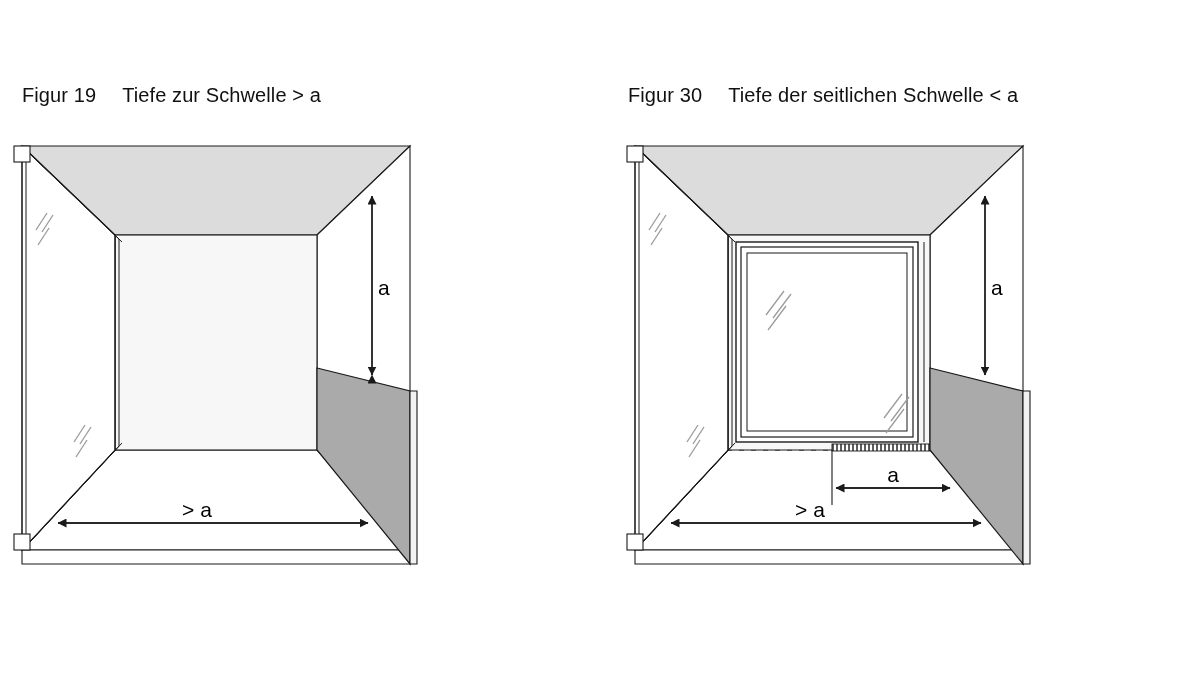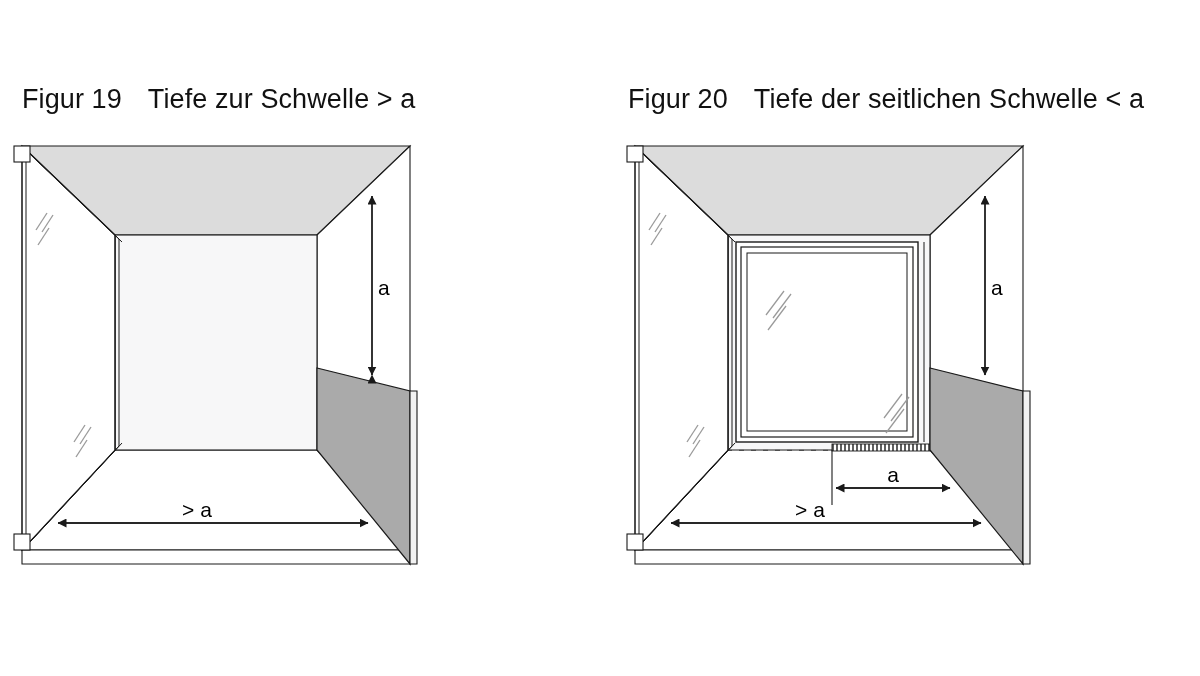--- a/index.html
+++ b/index.html
@@ -25,21 +25,21 @@
     top: 0;
     height: 676px;
   }
   #figure-19-block { left: 0px;   width: 600px; }
   #figure-20-block { left: 600px; width: 600px; }
 
   .fig-caption {
     position: absolute;
     top: 84px;
     left: 22px;
-    font-size: 27px;
+    font-size: 20px;
     font-weight: 400;
     letter-spacing: 0.1px;
     white-space: nowrap;
     color: #111111;
   }
   #figure-20-block .fig-caption { left: 28px; }
 
   .fig-caption .cap-num { margin-right: 26px; }
 
   .fig-svg {
@@ -125,21 +125,21 @@
         <line x1="58" y1="393" x2="368" y2="393" stroke="#1a1a1a" stroke-width="1.3" marker-end="url(#arrHead19)"></line>
         <line x1="368" y1="393" x2="58" y2="393" stroke="#1a1a1a" stroke-width="1.3" marker-end="url(#arrHead19)"></line>
         <text class="dim-label" x="197" y="387" text-anchor="middle">&gt; a</text>
       </g>
     </svg>
   </div>
 
   <div class="figure-block" id="figure-20-block">
 
     <div class="fig-caption">
-      <span class="cap-num">Figur 20</span><span>Tiefe der seitlichen Schwelle &lt; a</span>
+      <span class="cap-num">Figur 30</span><span>Tiefe der seitlichen Schwelle &lt; a</span>
     </div>
 
     <svg class="fig-svg" width="480" height="450" viewBox="0 0 480 450">
       <defs>
         <marker id="arrHead20" markerWidth="9" markerHeight="9" refX="8.5" refY="4.5" orient="auto" markerUnits="userSpaceOnUse">
           <path d="M0,0 L9,4.5 L0,9 z" fill="#1a1a1a"></path>
         </marker>
         <pattern id="thresholdHatch" width="4" height="8" patternUnits="userSpaceOnUse">
           <rect width="4" height="8" fill="#ffffff"></rect>
           <line x1="1" y1="0" x2="1" y2="8" stroke="#1a1a1a" stroke-width="1.4"></line>

